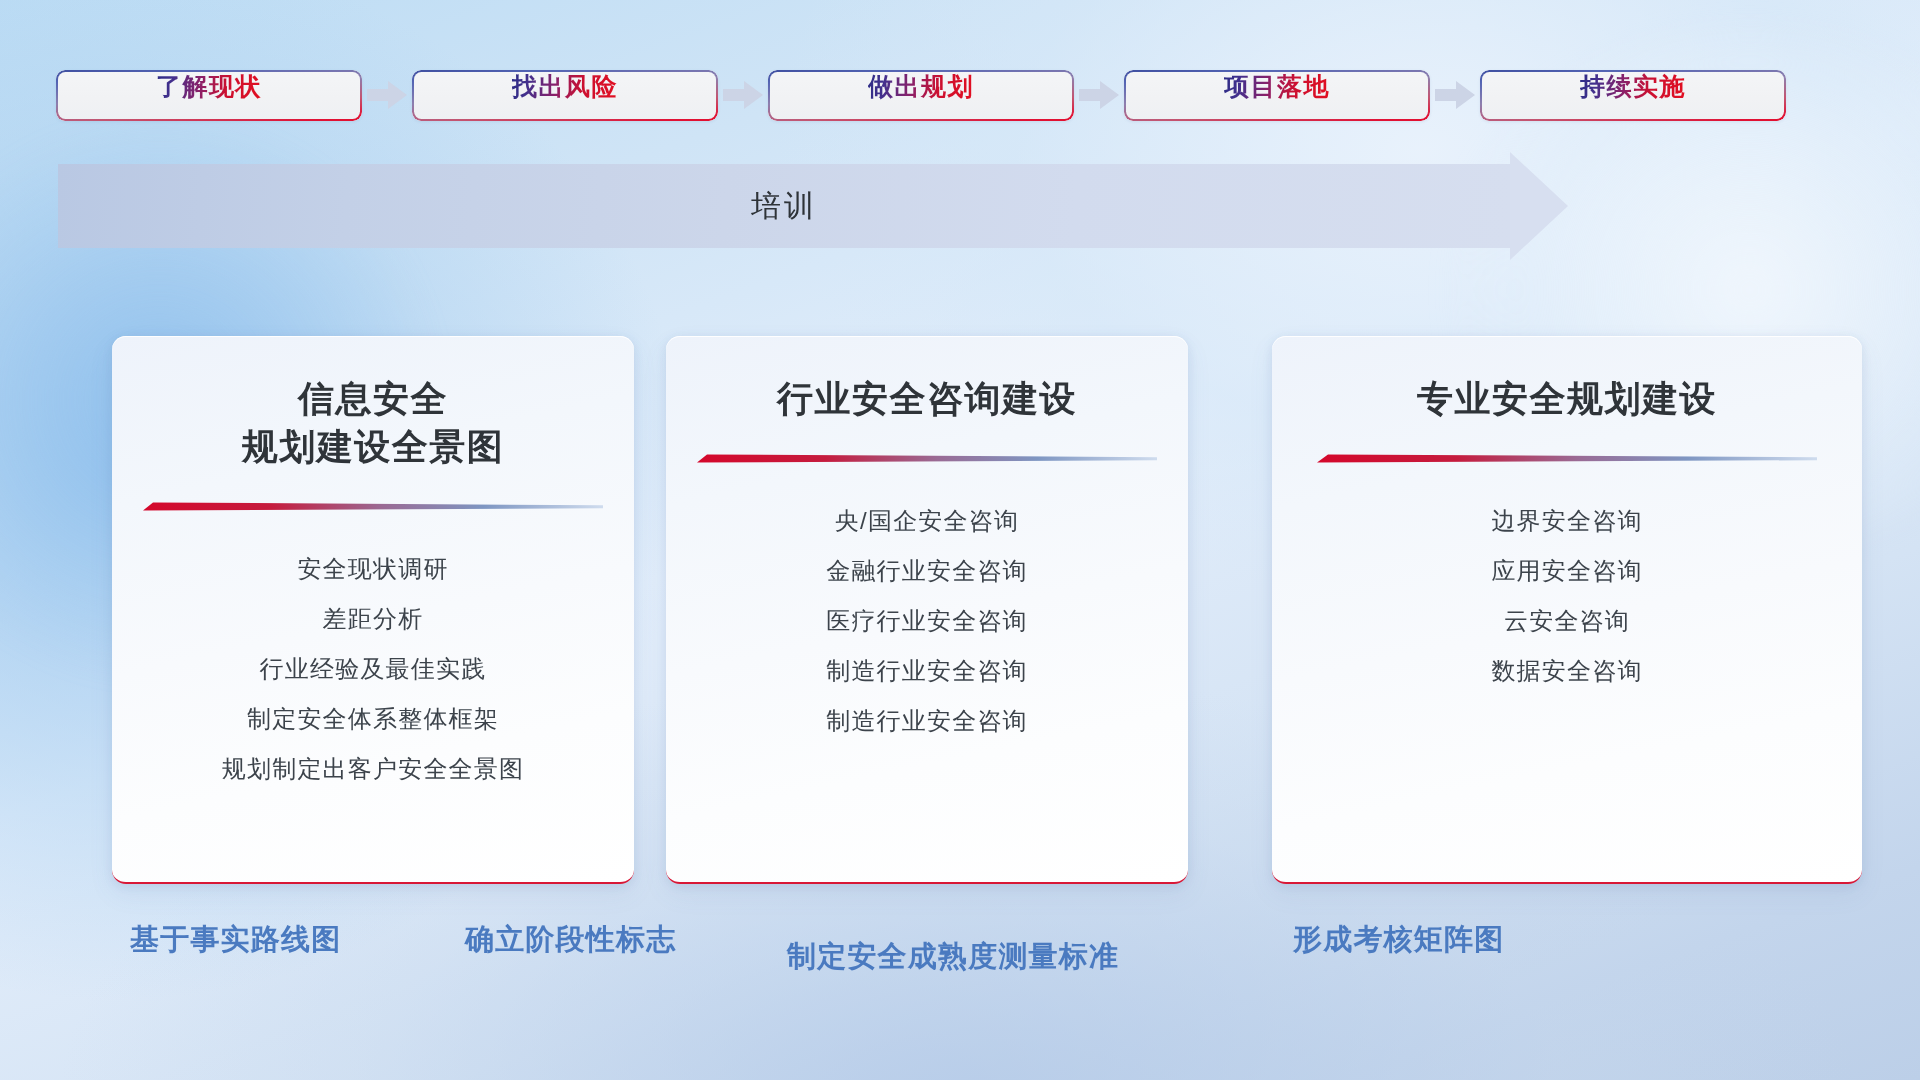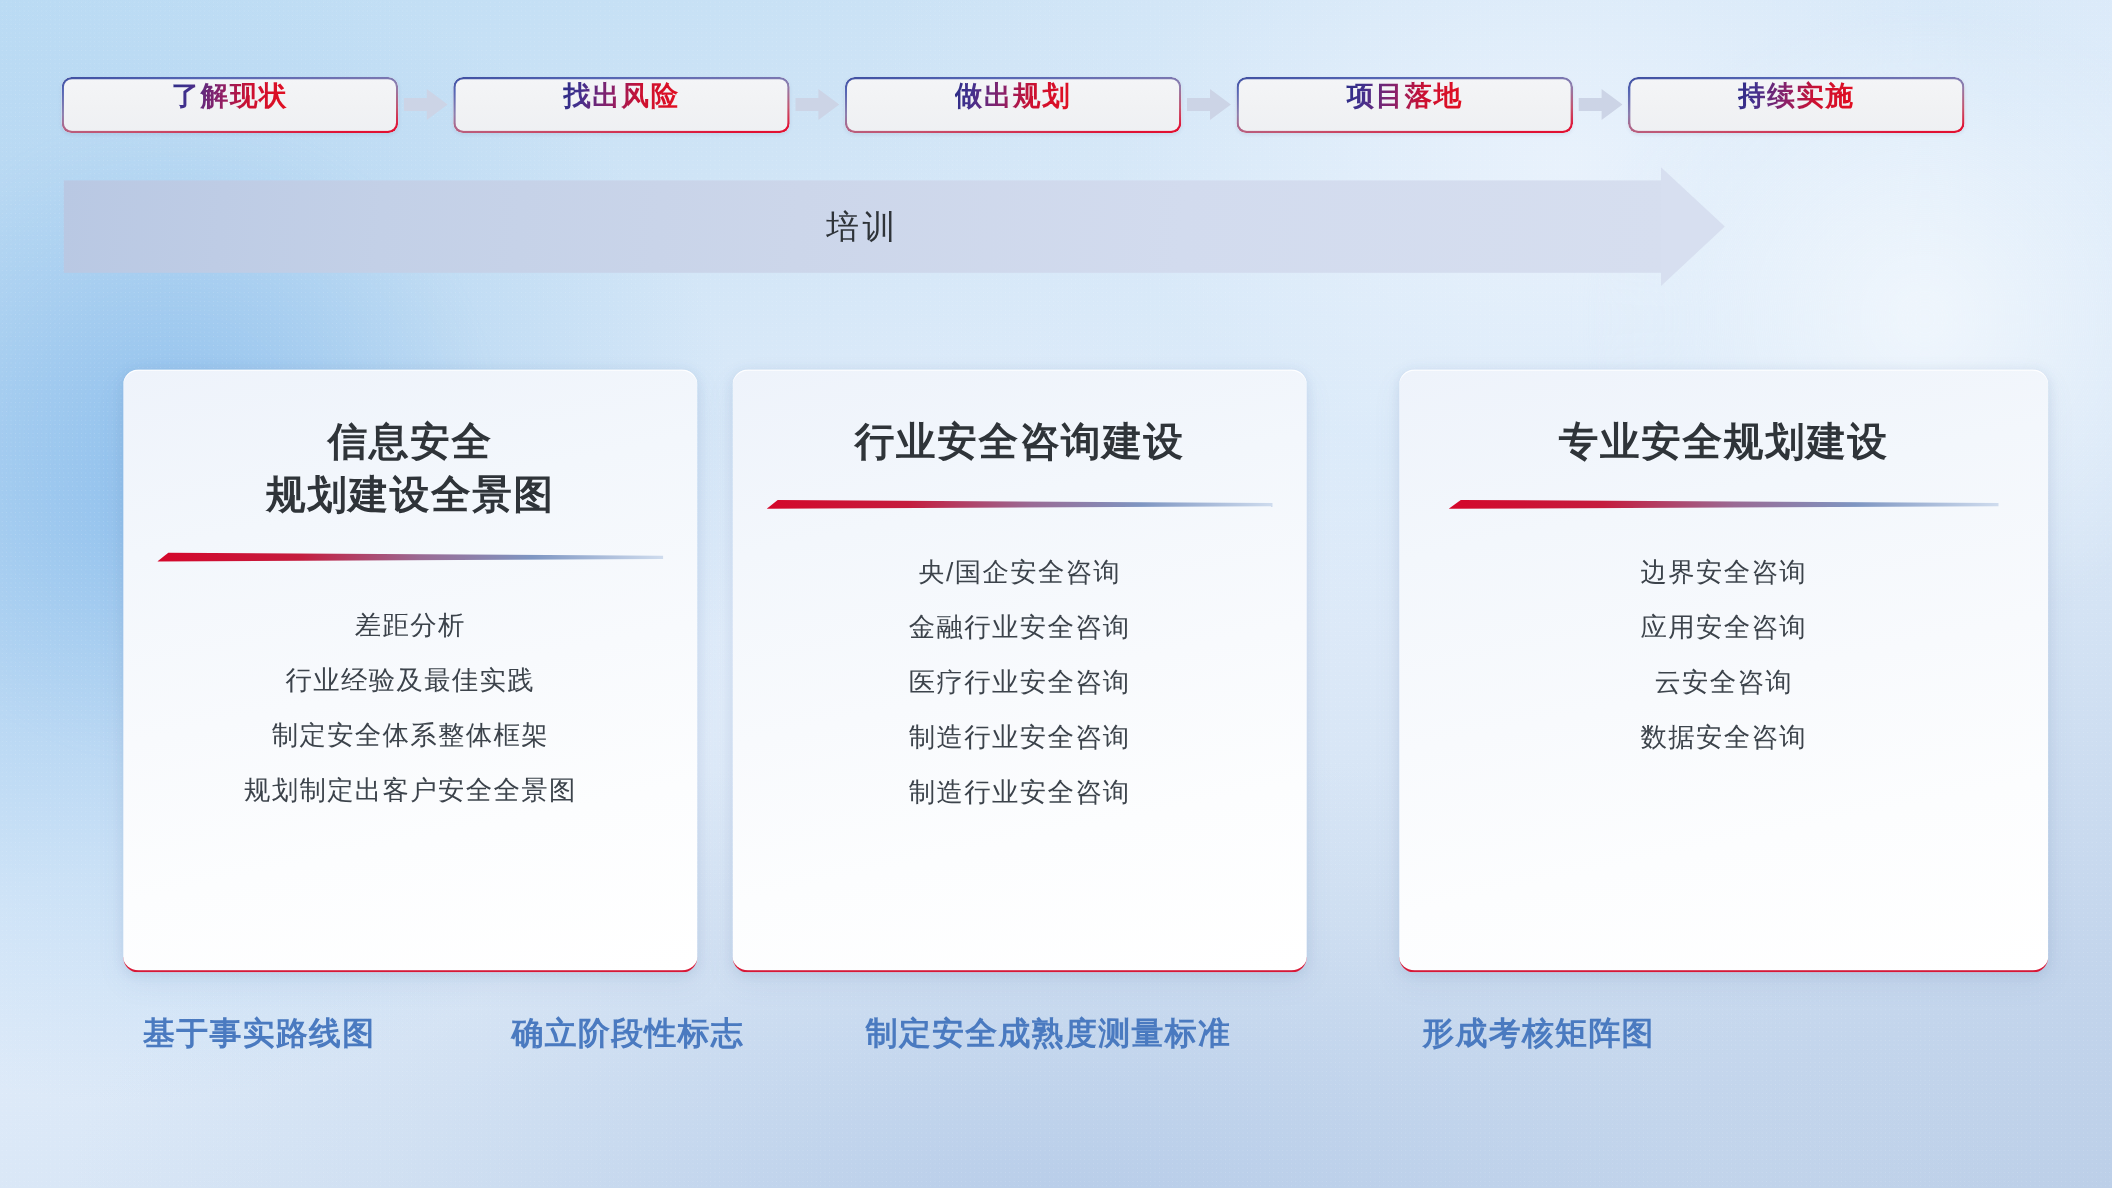--- a/index.html
+++ b/index.html
@@ -179,20 +179,21 @@
   }
   .card-title {
     margin-top: 42px;
     font-size: 36px;
     font-weight: 700;
     line-height: 1.34;
     letter-spacing: 1.5px;
     color: #2f3439;
     text-align: center;
     white-space: pre-line;
+    font-family: Liberation Mono, monospace;
   }
   .card-rule {
     margin-top: 26px;
     width: 460px;
     height: 14px;
   }
   .card.c3 .card-rule { width: 500px; }
   .card-rule svg { display: block; }
 
   .card-list {
@@ -225,21 +226,21 @@
     position: absolute;
     top: 0;
     font-size: 29px;
     font-weight: 700;
     letter-spacing: 1.2px;
     color: #4a7ac0;
     white-space: nowrap;
   }
   .cap0 { left: 130px; }
   .cap1 { left: 465px; }
-  .cap2 { left: 787px; }
+  .cap2 { left: 787px; margin-top: 17px; }
   .cap3 { left: 1293px; }
 </style>
 </head>
 <body>
 
 <div class="stage">
   <div class="bg-soft-left"></div>
   <div class="bg-soft-right"></div>
 
   <div class="step-row">
@@ -305,20 +306,21 @@
                 <stop offset="28%" stop-color="#c51c3e"></stop>
                 <stop offset="52%" stop-color="#9a6a94"></stop>
                 <stop offset="74%" stop-color="#7e96c2"></stop>
                 <stop offset="100%" stop-color="#cfdcee"></stop>
               </linearGradient>
             </defs>
             <path d="M0 10.5 L10 2.5 L460 5.2 L460 8.2 Z" fill="url(#rg1)"></path>
           </svg>
         </div>
         <ul class="card-list">
+          <li>安全现状调研</li>
           <li>差距分析</li>
           <li>行业经验及最佳实践</li>
           <li>制定安全体系整体框架</li>
           <li>规划制定出客户安全全景图</li>
         </ul>
       </div>
     </div>
 
     <div class="card c2">
       <div class="card-inner">

